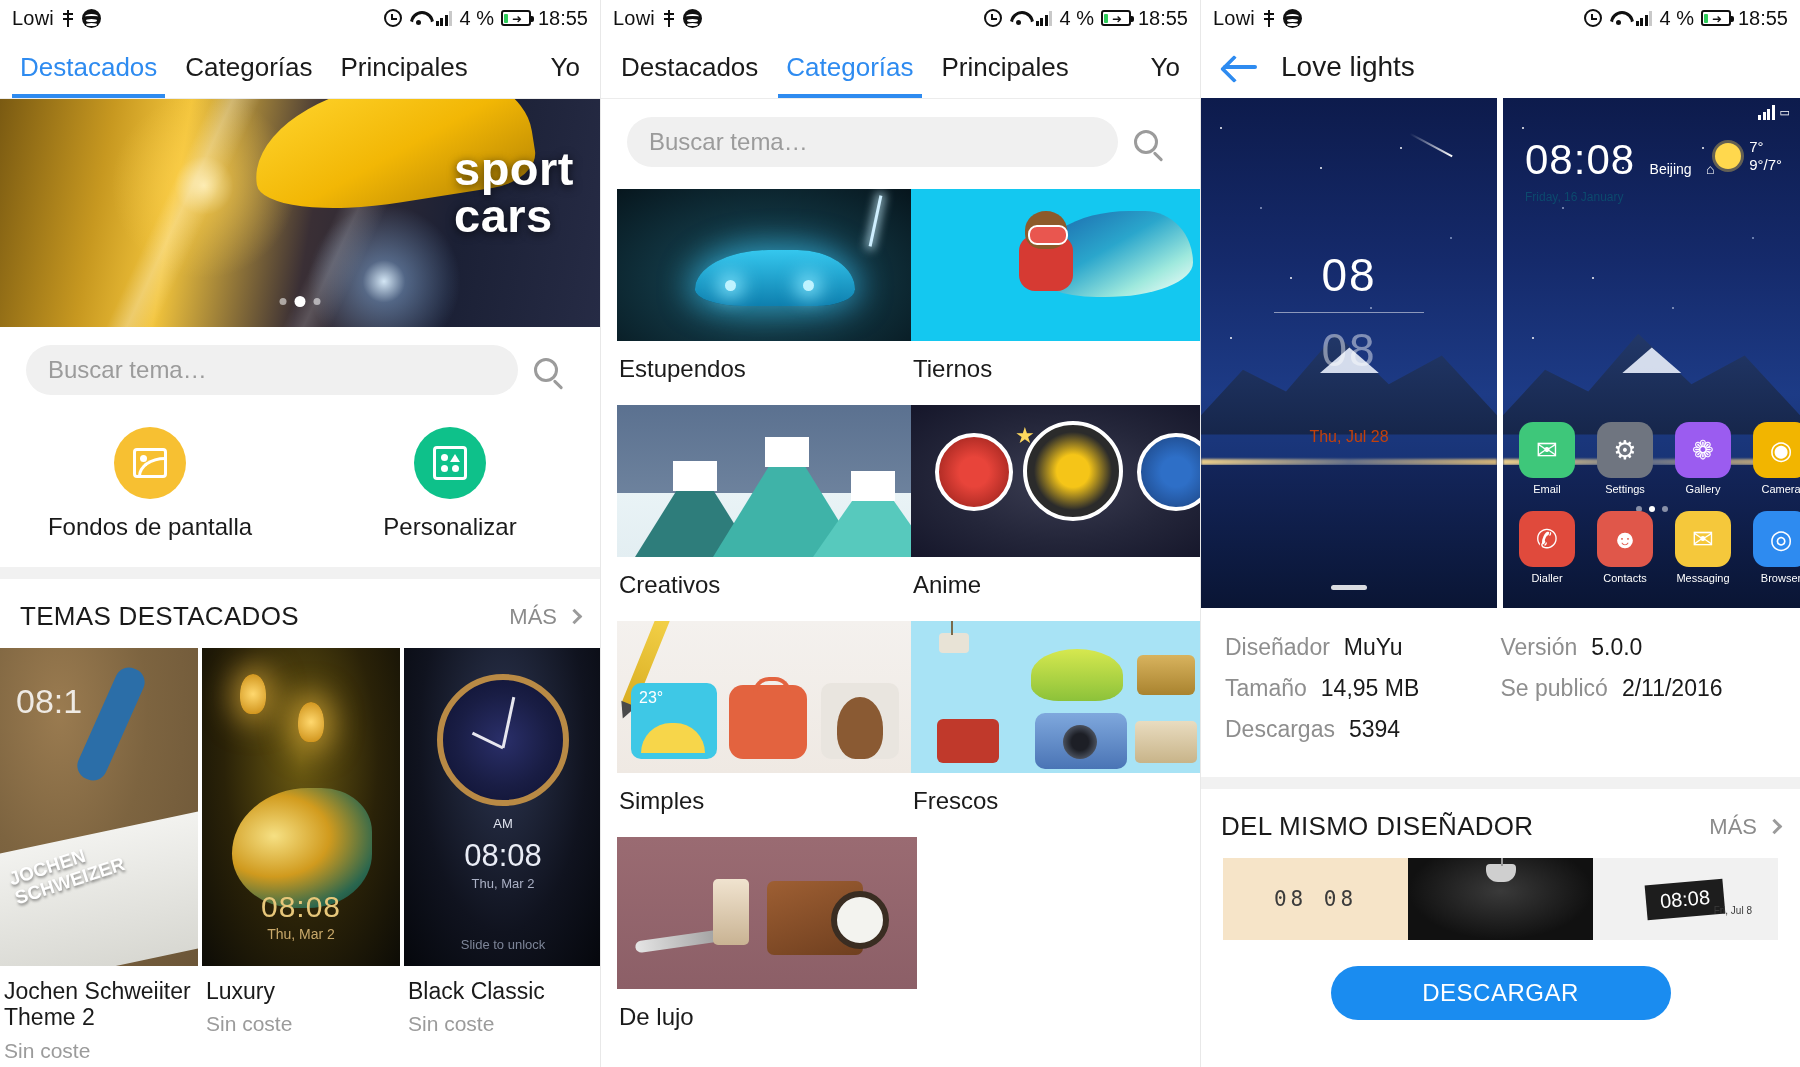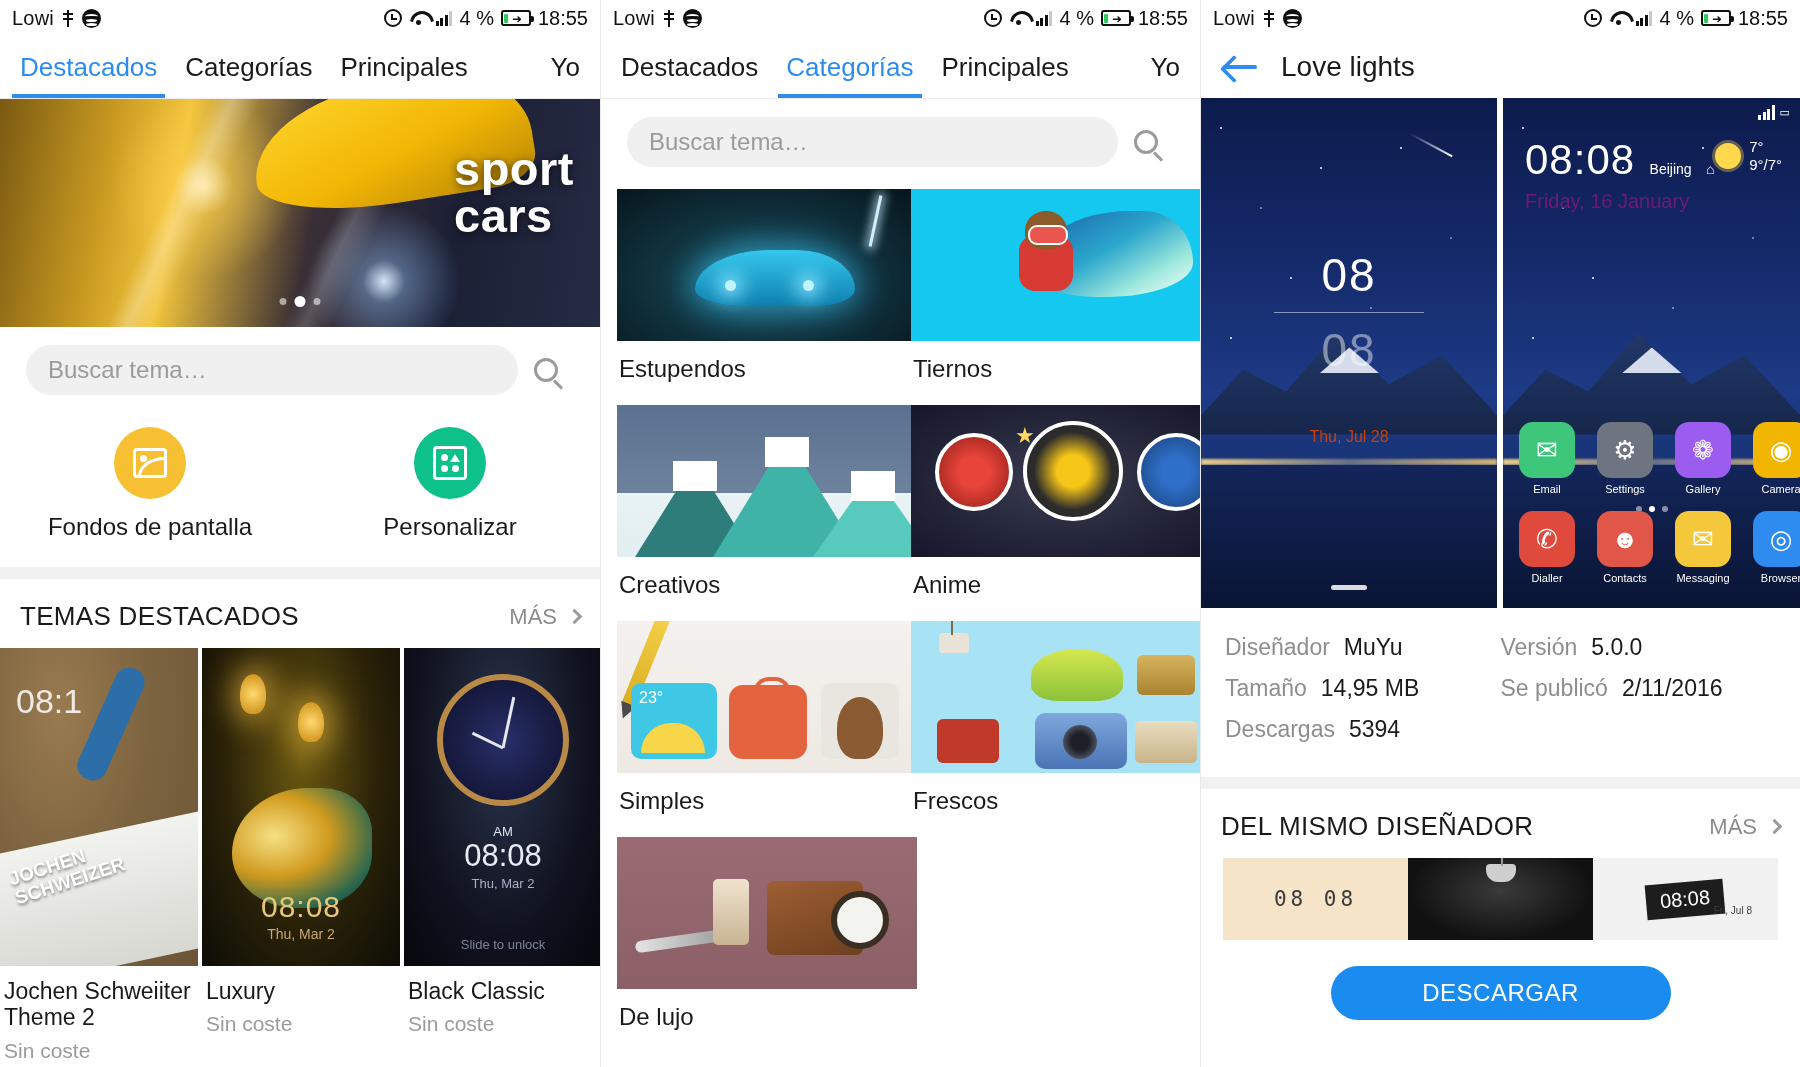--- a/index.html
+++ b/index.html
@@ -168,21 +168,21 @@
   .thumb-luxury .l1{left:38px;top:26px;}
   .thumb-luxury .l2{left:96px;top:54px;}
   .thumb-luxury .peacock{position:absolute;left:30px;bottom:58px;width:140px;height:120px;background:radial-gradient(ellipse at 30% 40%,#ffe98a 0%, #d8a01f 40%, #2a6a52 75%, #123d30 100%);border-radius:60% 40% 50% 50%;opacity:.95;}
   .thumb-luxury .clk{position:absolute;left:0;right:0;bottom:42px;text-align:center;color:#e7c77a;font-size:30px;letter-spacing:1px;}
   .thumb-luxury .dte{position:absolute;left:0;right:0;bottom:24px;text-align:center;color:#c9a96a;font-size:14px;}
 
   .thumb-black{ background: radial-gradient(ellipse at 50% 30%, #2c3550 0%, #10131f 60%, #05070c 100%); }
   .thumb-black .watch{position:absolute;left:50%;top:26px;transform:translateX(-50%);width:132px;height:132px;border-radius:50%;background:radial-gradient(circle at 50% 50%, #2a2f6a 0%, #191d44 55%, #0d1030 100%);border:6px solid #b98a45;}
   .thumb-black .watch:before{content:"";position:absolute;left:50%;top:16px;width:3px;height:52px;background:#e7e7ef;transform-origin:bottom center;transform:translateX(-50%) rotate(12deg);}
   .thumb-black .watch:after{content:"";position:absolute;left:50%;top:34px;width:3px;height:34px;background:#e7e7ef;transform-origin:bottom center;transform:translateX(-50%) rotate(-64deg);}
-  .thumb-black .am{position:absolute;left:0;right:0;top:176px;text-align:center;color:#dfe3ee;font-size:13px;}
+  .thumb-black .am{position:absolute;left:0;right:0;top:168px;text-align:center;color:#dfe3ee;font-size:13px;}
   .thumb-black .clk{position:absolute;left:0;right:0;top:190px;text-align:center;color:#e9ecf5;font-size:31px;}
   .thumb-black .dte{position:absolute;left:0;right:0;top:228px;text-align:center;color:#aab0c4;font-size:13px;}
   .thumb-black .slide{position:absolute;left:0;right:0;bottom:14px;text-align:center;color:#7d8598;font-size:13px;}
 
   
   .cat-grid { padding: 8px 16px 0 16px; }
   .cat-row { display:flex; gap:10px; margin-bottom: 2px; }
   .cat-cell { width: 284px; }
   .cat-img { width: 300px; height: 152px; position: relative; overflow:hidden; }
   .cat-label { font-size: 24px; color:#1a1a1a; padding: 14px 2px 20px 2px; }
@@ -281,21 +281,21 @@
   .lock-time .h{font-size:46px;font-weight:300;letter-spacing:2px;}
   .lock-time .rule{width:150px;height:1px;background:rgba(255,255,255,.5);margin:10px auto;}
   .lock-time .m{font-size:46px;font-weight:300;letter-spacing:2px;color:rgba(255,255,255,.45);}
   .lock-date{position:absolute;left:0;right:0;top:330px;text-align:center;color:#c2410c;font-size:16px;}
   .lock-handle{position:absolute;left:50%;transform:translateX(-50%);bottom:18px;width:36px;height:5px;border-radius:3px;background:rgba(255,255,255,.85);}
 
   .home-status{position:absolute;right:10px;top:6px;display:flex;gap:5px;align-items:center;color:#fff;font-size:11px;}
   .home-clock{position:absolute;left:22px;top:38px;color:#fff;}
   .home-clock .t{font-size:42px;font-weight:300;letter-spacing:1px;}
   .home-clock .city{font-size:14px;margin-left:10px;}
-  .home-clock .d{font-size:20px;margin-top:6px;color:#701a75;}
+  .home-clock .d{font-size:12px;margin-top:6px;color:#0c4a6e;}
   .home-weather{position:absolute;right:18px;top:40px;color:#fff;display:flex;align-items:center;gap:8px;}
   .sun{width:26px;height:26px;border-radius:50%;background:#ffd84d;box-shadow:0 0 0 3px rgba(255,216,77,.35);}
   .home-weather .tm{font-size:15px;line-height:1.2;}
   .icon-grid{position:absolute;left:0;right:0;bottom:8px;padding:0 16px;}
   .icon-rowset{display:flex;gap:22px;margin-bottom:16px;justify-content:flex-start;}
   .app{width:56px;text-align:center;}
   .app .sq{width:56px;height:56px;border-radius:14px;display:flex;align-items:center;justify-content:center;font-size:26px;color:#fff;}
   .app .nm{font-size:11px;color:#fff;margin-top:5px;white-space:nowrap;}
   .pagedots{position:absolute;left:0;right:0;bottom:96px;display:flex;gap:7px;justify-content:center;}
   .pagedots i{width:6px;height:6px;border-radius:50%;background:rgba(255,255,255,.5);}

